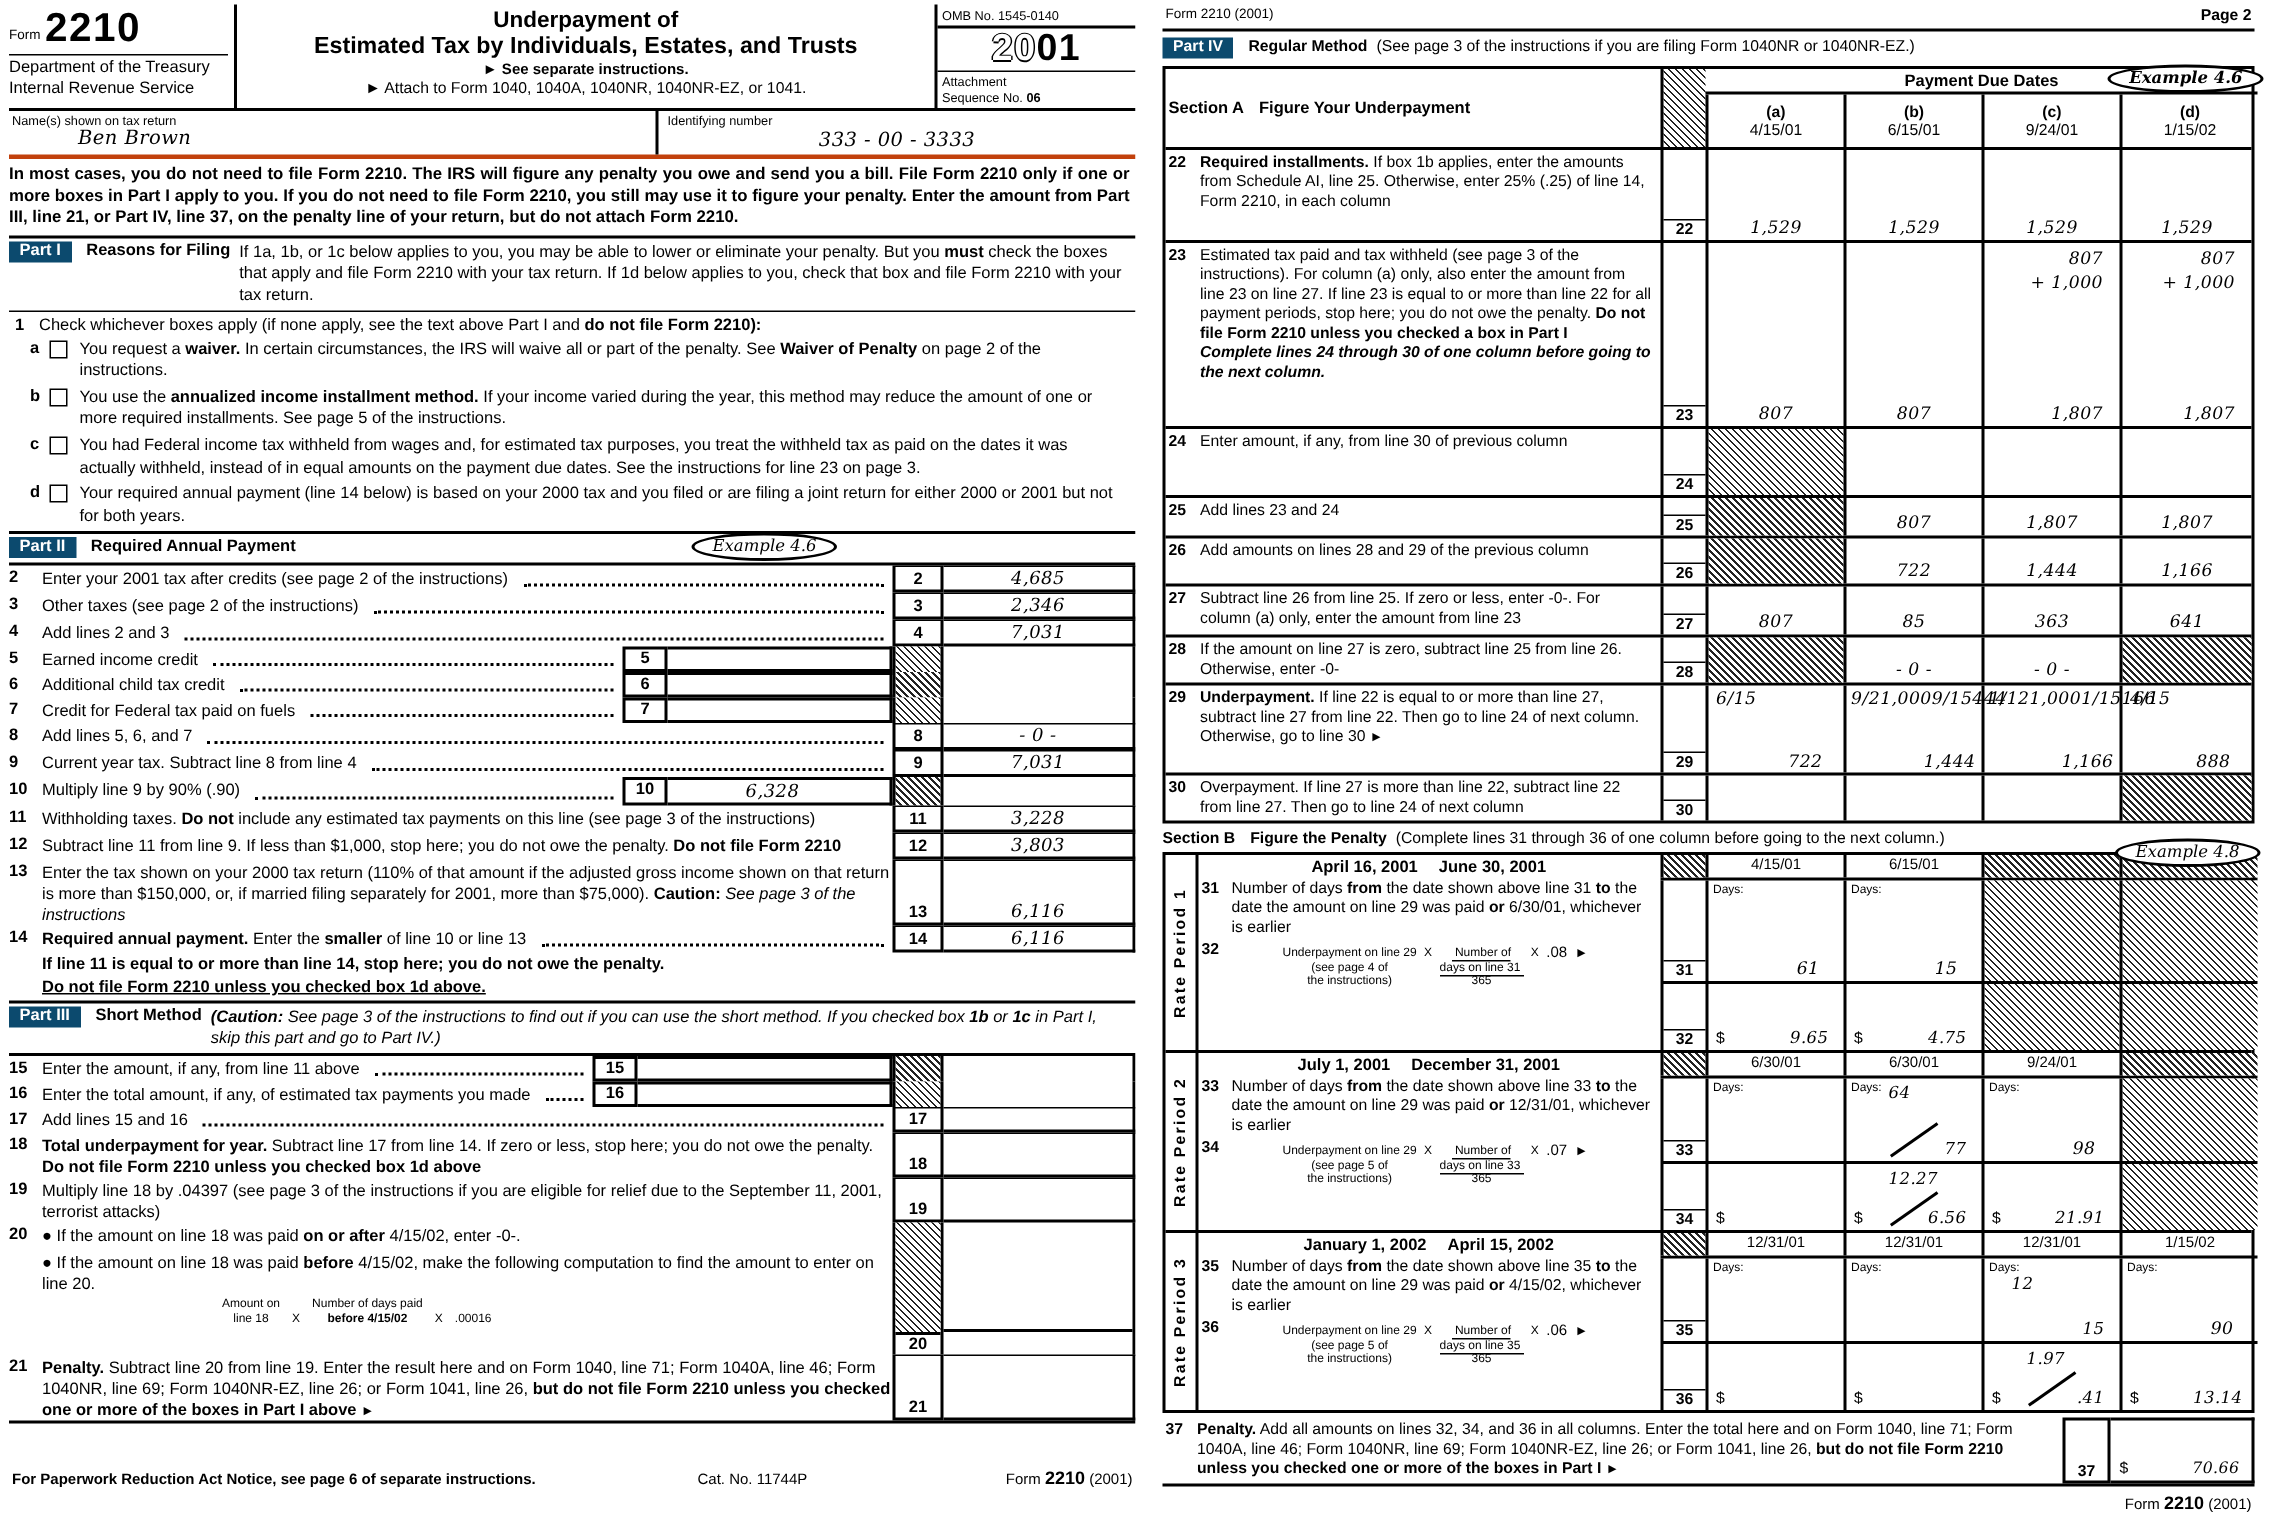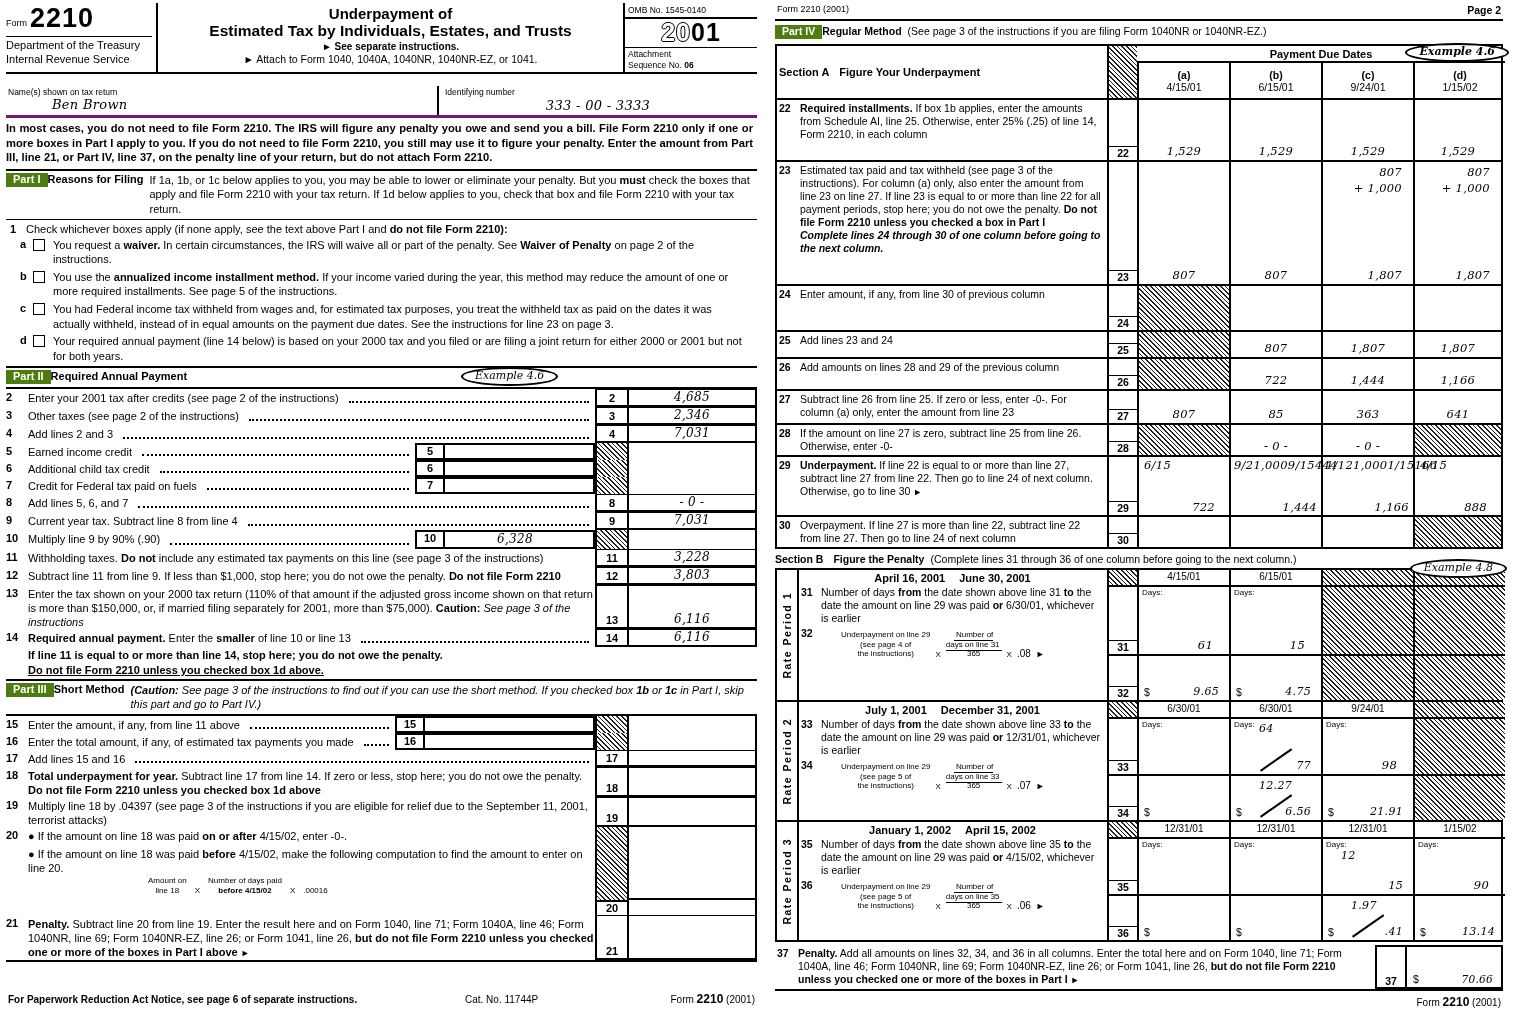--- a/index.html
+++ b/index.html
@@ -27,30 +27,30 @@
 .t1 {font-weight:bold; font-size:15px;}
 .t2 {font-weight:bold; font-size:15.5px;}
 .see {font-weight:bold; font-size:10px; margin-top:1px;}
 .attach {font-weight:normal; font-size:10.5px; margin-top:1px;}
 .hd-r {width:134px; border-left:2px solid #000;}
 .omb {font-size:8.5px; border-bottom:2px solid #000; padding:2px 3px;}
 .year {font-size:25px; font-weight:bold; text-align:center; line-height:1.05; letter-spacing:1px;}
 .y1 {color:#fff; text-shadow:1px 0 #000,-1px 0 #000,0 1px #000,0 -1px #000;}
 .att {font-size:8.5px; border-top:1.5px solid #000; margin-top:2px; padding:1px 3px; line-height:1.3;}
 
-.nmrow {display:flex; border-bottom:3px solid #701a75;margin-top:12px;}
+.nmrow {display:flex; border-bottom:3px solid #c2410c;}
 .nm-l {flex:1; padding:1px 4px 1px 2px;}
 .smlbl {font-size:8.5px;}
 .nm-val {font-size:13px; padding:0 0 2px 44px;}
 .nm-r {width:320px; border-left:2px solid #000; padding:1px 6px 1px;}
 .id-val {text-align:center; font-size:13px; padding-top:1px;}
 .intro {font-weight:bold; padding:3px 4px 4px 0; border-bottom:2.5px solid #000; line-height:1.3; font-size:11.2px; text-align:justify;}
 
 .pbar {display:flex; align-items:flex-start; padding:2px 0 3px; position:relative;}
-.plab {background:#4d7c0f; color:#fff; font-weight:bold; padding:0 7px 2px; flex:none;}
+.plab {background:#0c4a6e; color:#fff; font-weight:bold; padding:0 7px 2px; margin-right:10px; flex:none;}
 .phead {font-weight:bold; margin-right:6px; white-space:nowrap;}
 .ptext {flex:1; line-height:1.3; padding-right:6px;}
 .rule15 {border-bottom:1.5px solid #000;}
 .rule25t {border-top:2.5px solid #000;}
 .rule2b {border-bottom:2px solid #000;}
 
 .l1row {display:flex; padding:3px 0 1px;}
 .l1row .no {width:20px; font-weight:bold; text-align:left; padding-left:4px;}
 .ck {display:flex; margin:2px 4px 3px 14px;}
 .ck .ltr {font-weight:bold; width:13px; flex:none;}
@@ -125,21 +125,21 @@
 .sbt {border:2px solid #000;}
 .period {display:flex; border-top:2px solid #000;}
 .period.first {border-top:none;}
 .rot {width:22px; border-right:2px solid #000; display:flex; align-items:center; justify-content:center; flex:none;}
 .rot span {writing-mode:vertical-rl; transform:rotate(180deg); font-weight:bold; letter-spacing:1.5px; font-size:10.5px;}
 .pdesc {width:308px; padding:1px 3px 1px 2px; flex:none;}
 .ptitle {text-align:center; font-weight:bold; font-size:11px; padding:1px 0 2px; display:flex; justify-content:center; gap:14px;}
 .pline {display:flex;}
 .pno {width:20px; font-weight:bold; flex:none;}
 .ptx {flex:1; line-height:1.24;}
-.pform {display:flex; align-items:flex-end; font-size:8px; margin:3px 0 1px 20px; gap:5px;}
+.pform {display:flex; align-items:flex-start; font-size:8px; margin:3px 0 1px 34px; gap:5px;}
 .pfcol {text-align:center; line-height:1.2;}
 .pfrac {text-align:center; line-height:1.2;}
 .pfrac .top {border-bottom:1.5px solid #000; padding:0 2px 1px;}
 .prate {font-size:10px;}
 .pright {flex:1; display:flex; flex-direction:column;}
 .pdates {display:flex; height:17px; border-bottom:2px solid #000;}
 .hcorn {width:30px; border-left:2px solid #000; flex:none;}
 .dcell {width:92px; border-left:2px solid #000; text-align:center; font-size:10px; padding-top:1px; flex:none;}
 .dlast {flex:1;}
 .prowA {flex:1; display:flex;}

